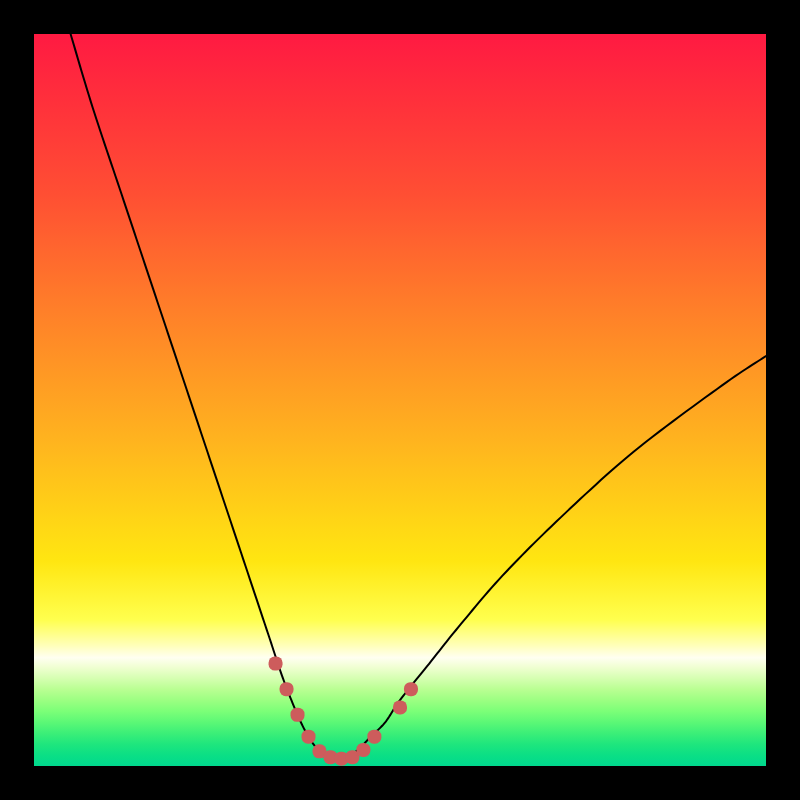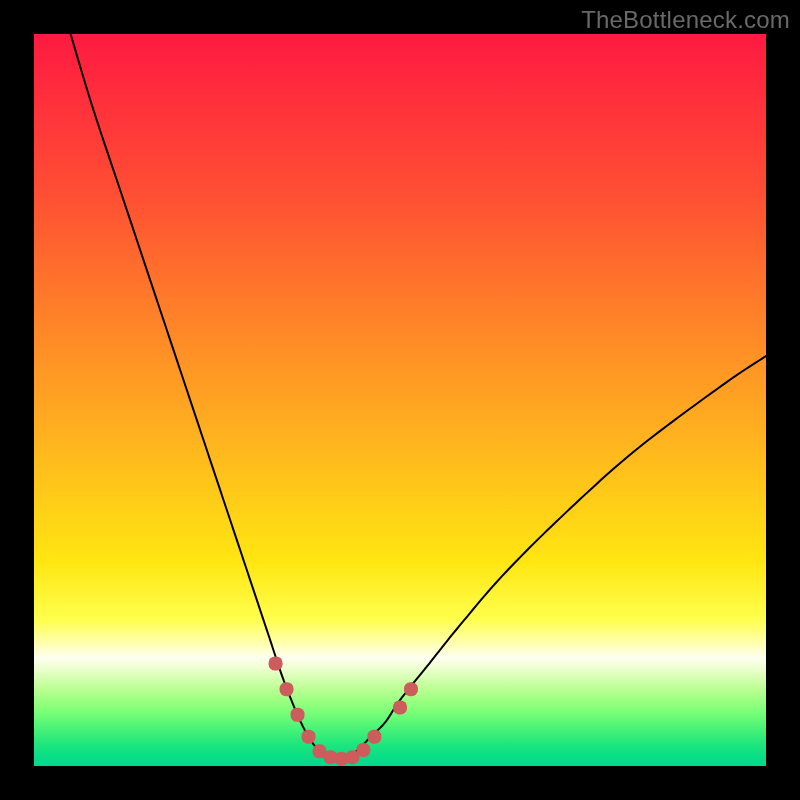--- a/index.html
+++ b/index.html
@@ -69,21 +69,20 @@
     z-index: 10;
   }
   .marker {
     fill: #cd5c5c;
   }
 </style>
 </head>
 <body>
 
 <div class="frame">
-  <div class="watermark">TheBottleneck.com</div>
 
   <div class="plot">
     <svg class="curve" viewBox="0 0 732 732" preserveAspectRatio="none">
       <g>
         <path id="main-curve" fill="none" stroke="#000000" stroke-width="2" stroke-linecap="round" stroke-linejoin="round" d="M36.60 0.00 L37.47 2.94 L38.52 6.49 L39.72 10.58 L41.06 15.15 L42.52 20.14 L44.09 25.48 L45.75 31.11 L47.48 36.96 L49.28 42.98 L51.11 49.08 L52.97 55.23 L54.85 61.33 L56.71 67.35 L58.56 73.20 L60.43 79.02 L62.36 84.98 L64.35 91.05 L66.39 97.23 L68.48 103.49 L70.60 109.82 L72.74 116.20 L74.91 122.63 L77.08 129.07 L79.26 135.52 L81.43 141.95 L83.59 148.36 L85.73 154.73 L87.84 161.04 L89.93 167.31 L92.02 173.59 L94.11 179.86 L96.21 186.14 L98.30 192.41 L100.39 198.69 L102.48 204.96 L104.57 211.23 L106.66 217.51 L108.75 223.78 L110.85 230.06 L112.94 236.33 L115.03 242.61 L117.12 248.88 L119.21 255.15 L121.30 261.43 L123.39 267.70 L125.49 273.98 L127.58 280.25 L129.67 286.53 L131.76 292.80 L133.85 299.07 L135.94 305.35 L138.03 311.62 L140.13 317.90 L142.22 324.17 L144.31 330.45 L146.40 336.72 L148.49 342.99 L150.58 349.27 L152.67 355.54 L154.77 361.82 L156.86 368.09 L158.95 374.37 L161.04 380.64 L163.13 386.91 L165.22 393.19 L167.31 399.46 L169.41 405.74 L171.50 412.01 L173.59 418.29 L175.68 424.56 L177.77 430.83 L179.86 437.11 L181.95 443.38 L184.05 449.66 L186.14 455.93 L188.23 462.21 L190.32 468.48 L192.41 474.75 L194.50 481.03 L196.59 487.30 L198.69 493.58 L200.78 499.85 L202.87 506.13 L204.96 512.40 L207.09 518.78 L209.27 525.33 L211.50 532.02 L213.75 538.78 L216.02 545.57 L218.28 552.35 L220.52 559.06 L222.72 565.67 L224.86 572.11 L226.94 578.34 L228.93 584.32 L230.83 590.00 L232.60 595.32 L234.24 600.24 L235.74 604.75 L237.10 608.88 L238.35 612.69 L239.49 616.20 L240.55 619.47 L241.54 622.52 L242.48 625.40 L243.37 628.15 L244.25 630.82 L245.12 633.43 L246.01 636.03 L246.92 638.65 L247.87 641.35 L248.88 644.16 L249.93 647.03 L251.00 649.90 L252.08 652.75 L253.17 655.58 L254.26 658.37 L255.35 661.13 L256.43 663.83 L257.50 666.48 L258.56 669.07 L259.60 671.58 L260.62 674.02 L261.62 676.36 L262.59 678.61 L263.52 680.76 L264.42 682.80 L265.28 684.73 L266.11 686.57 L266.92 688.31 L267.71 689.98 L268.48 691.58 L269.24 693.11 L269.99 694.59 L270.73 696.02 L271.47 697.41 L272.21 698.76 L272.96 700.10 L273.72 701.41 L274.50 702.72 L275.28 704.01 L276.07 705.26 L276.85 706.47 L277.64 707.65 L278.42 708.79 L279.21 709.89 L279.99 710.95 L280.77 711.98 L281.56 712.97 L282.34 713.92 L283.13 714.84 L283.91 715.72 L284.70 716.56 L285.48 717.36 L286.26 718.13 L287.05 718.85 L287.83 719.54 L288.62 720.20 L289.40 720.81 L290.19 721.39 L290.97 721.93 L291.75 722.44 L292.54 722.91 L293.32 723.34 L294.11 723.73 L294.89 724.08 L295.68 724.40 L296.46 724.68 L297.24 724.92 L298.00 725.13 L298.75 725.30 L299.49 725.43 L300.23 725.52 L300.97 725.58 L301.72 725.60 L302.48 725.58 L303.25 725.52 L304.04 725.43 L304.85 725.30 L305.68 725.13 L306.54 724.92 L307.44 724.68 L308.37 724.40 L309.34 724.08 L310.34 723.73 L311.36 723.34 L312.40 722.91 L313.46 722.44 L314.53 721.93 L315.61 721.39 L316.70 720.81 L317.79 720.20 L318.88 719.54 L319.96 718.85 L321.03 718.13 L322.08 717.36 L323.13 716.54 L324.17 715.65 L325.22 714.71 L326.26 713.71 L327.31 712.67 L328.35 711.60 L329.40 710.50 L330.45 709.38 L331.49 708.25 L332.54 707.12 L333.58 705.99 L334.63 704.88 L335.67 703.78 L336.72 702.72 L337.77 701.69 L338.81 700.69 L339.86 699.71 L340.90 698.75 L341.95 697.79 L342.99 696.83 L344.04 695.86 L345.09 694.87 L346.13 693.85 L347.18 692.80 L348.22 691.70 L349.27 690.56 L350.31 689.35 L351.36 688.08 L352.37 686.77 L353.32 685.46 L354.23 684.12 L355.12 682.77 L355.99 681.38 L356.87 679.95 L357.76 678.47 L358.70 676.94 L359.69 675.34 L360.75 673.67 L361.89 671.93 L363.14 670.09 L364.50 668.16 L366.00 666.12 L367.64 663.96 L369.41 661.66 L371.31 659.25 L373.30 656.73 L375.38 654.13 L377.52 651.46 L379.73 648.74 L381.96 645.97 L384.22 643.19 L386.49 640.40 L388.74 637.63 L390.97 634.88 L393.15 632.17 L395.28 629.52 L397.34 626.94 L399.33 624.42 L401.29 621.94 L403.22 619.49 L405.14 617.05 L407.06 614.60 L409.00 612.13 L410.99 609.63 L413.02 607.07 L415.13 604.44 L417.32 601.73 L419.61 598.92 L422.02 595.99 L424.56 592.92 L427.21 589.73 L429.94 586.43 L432.74 583.04 L435.61 579.56 L438.57 576.00 L441.59 572.37 L444.69 568.67 L447.86 564.92 L451.11 561.12 L454.44 557.28 L457.84 553.41 L461.31 549.51 L464.86 545.60 L468.48 541.68 L472.18 537.74 L475.95 533.76 L479.80 529.75 L483.72 525.70 L487.71 521.61 L491.78 517.48 L495.93 513.31 L500.15 509.11 L504.45 504.87 L508.81 500.60 L513.26 496.28 L517.78 491.93 L522.37 487.55 L527.04 483.12 L531.78 478.64 L536.60 474.09 L541.49 469.49 L546.46 464.83 L551.50 460.13 L556.62 455.40 L561.81 450.64 L567.08 445.86 L572.42 441.07 L577.83 436.28 L583.32 431.49 L588.89 426.72 L594.53 421.96 L600.24 417.24 L606.17 412.45 L612.40 407.51 L618.89 402.46 L625.55 397.35 L632.33 392.21 L639.17 387.09 L645.99 382.01 L652.74 377.03 L659.35 372.19 L665.76 367.52 L671.90 363.06 L677.71 358.85 L683.12 354.94 L688.08 351.36 L692.67 348.07 L697.04 345.00 L701.19 342.14 L705.11 339.47 L708.81 337.00 L712.28 334.71 L715.53 332.60 L718.56 330.66 L721.36 328.88 L723.93 327.24 L726.29 325.76 L728.41 324.41 L730.32 323.18 L732.00 322.08 "></path>
       </g>
       <g id="markers-group">
           <rect x="234.56" y="622.52" width="14" height="14" rx="6.3" ry="6.3" class="marker" fill="#cd5c5c"></rect>
           <rect x="245.54" y="648.14" width="14" height="14" rx="6.3" ry="6.3" class="marker" fill="#cd5c5c"></rect>
           <rect x="256.52" y="673.76" width="14" height="14" rx="6.3" ry="6.3" class="marker" fill="#cd5c5c"></rect>

